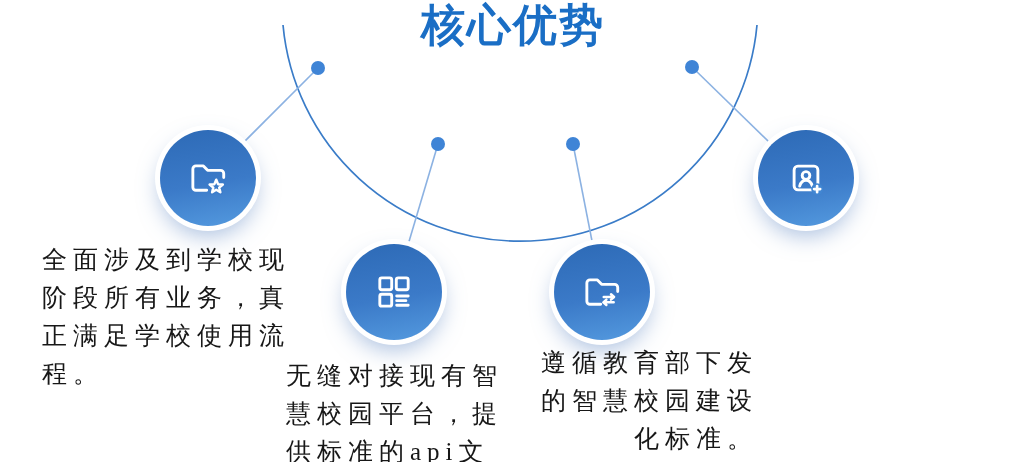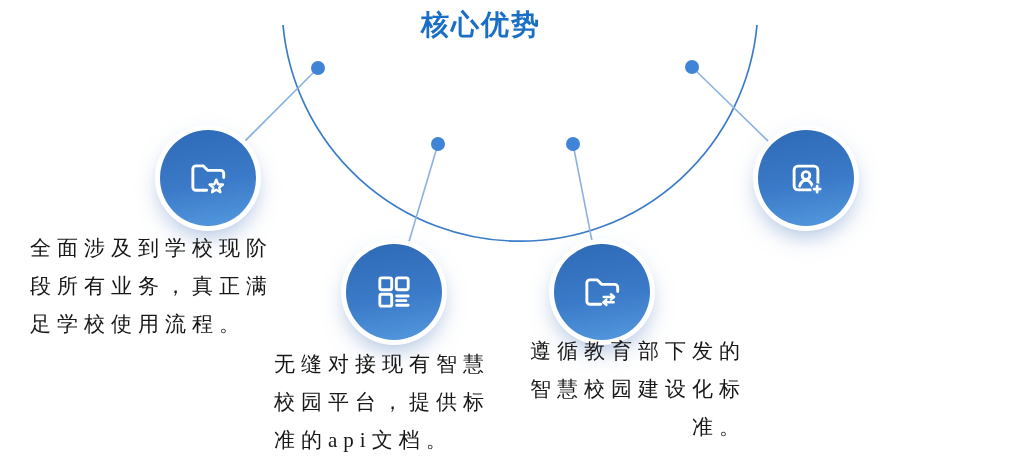--- a/index.html
+++ b/index.html
@@ -12,42 +12,42 @@
     --dot:#3f84d6;
     --text:#171717;
   }
   html,body{margin:0;padding:0;background:#ffffff;}
   .canvas{
     position:relative;width:1030px;height:462px;background:#ffffff;
     overflow:hidden;font-family:"Liberation Sans",sans-serif;
   }
   .title{
     position:absolute;left:421px;top:2px;margin:0;
-    font-size:28px;line-height:46px;font-weight:bold;
+    font-size:44px;line-height:46px;font-weight:bold;
     letter-spacing:2px;color:var(--accent);
   }
   .deco{position:absolute;left:0;top:0;}
   .arc-path{stroke:var(--arc);stroke-width:1.7;fill:none;}
   .connector{stroke:var(--connector);stroke-width:1.6;}
   .arc-dot{fill:var(--dot);}
   .bubble{
     position:absolute;width:96px;height:96px;border-radius:50%;
     background:linear-gradient(170deg,var(--circle-top) 0%,var(--circle-mid) 55%,var(--circle-bot) 100%);
     box-shadow:0 0 0 5px #ffffff,0 10px 22px rgba(87,130,192,.5);
     display:flex;align-items:center;justify-content:center;
   }
   .bubble svg{display:block;}
   .bubble-1{left:160px;top:130px;}
   .bubble-2{left:346px;top:244px;}
   .bubble-3{left:554px;top:244px;}
   .bubble-4{left:758px;top:130px;}
   .caption{
-    position:absolute;margin:0;
+    position:absolute;margin:12px;
     font-family:"Liberation Serif","DejaVu Serif",serif;
-    font-size:21px;line-height:38px;letter-spacing:6px;color:var(--text);
+    font-size:25px;line-height:38px;letter-spacing:6px;color:var(--text);
   }
   .caption-1{left:30px;top:229px;width:254px;}
   .caption-2{left:274px;top:345px;width:228px;}
   .caption-3{left:518px;top:332px;width:228px;text-align:right;}
   .caption-4{left:769px;top:229px;width:200px;}
 </style>
 </head>
 <body>
 
 <div class="canvas">

